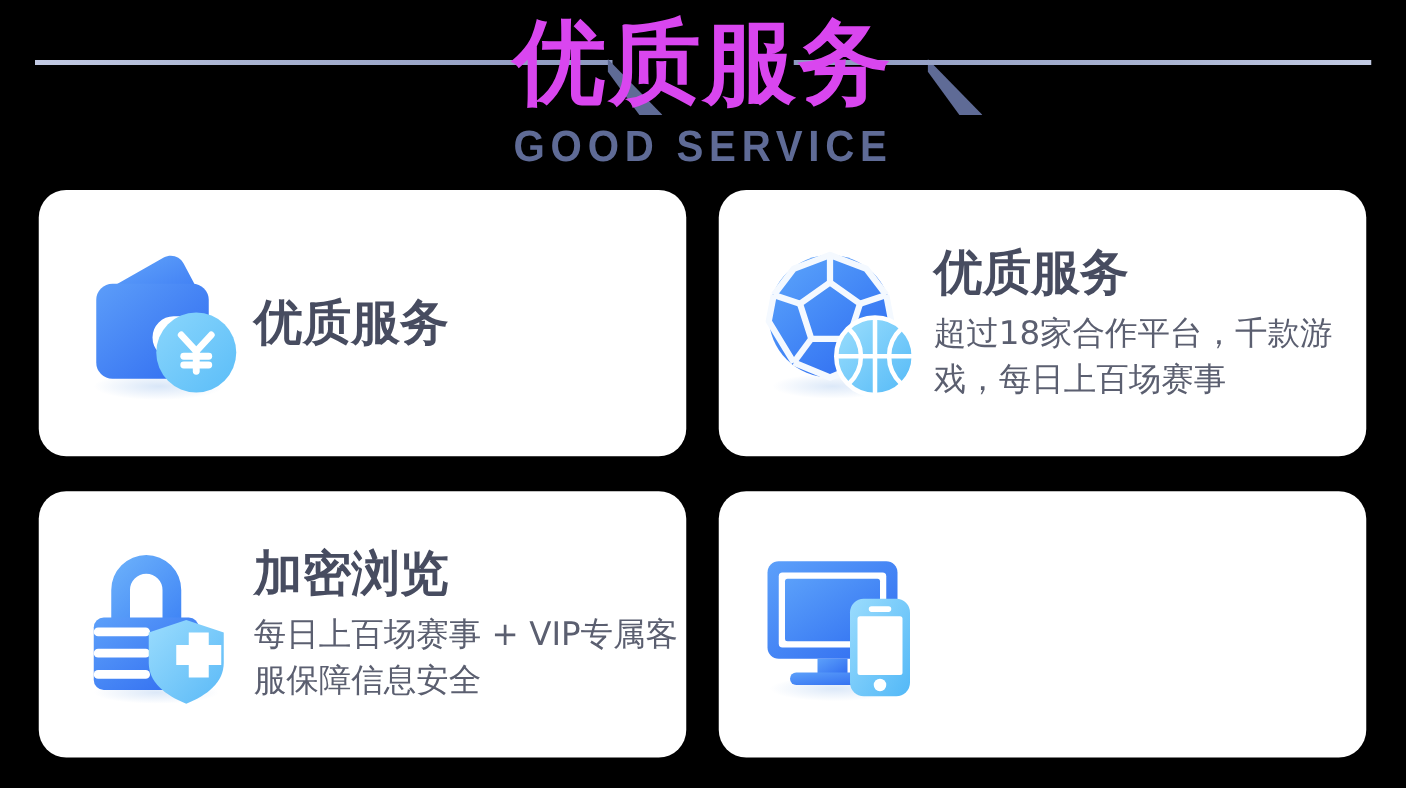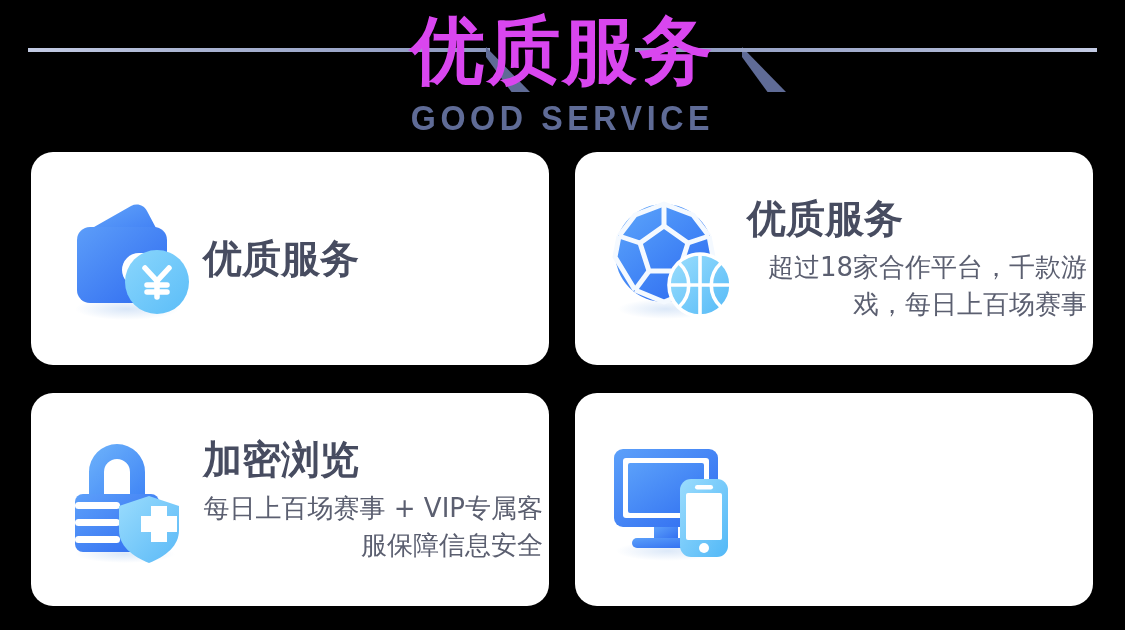--- a/index.html
+++ b/index.html
@@ -143,21 +143,21 @@
   }
 
   .card-sub {
     margin-top: 6px;
     font-size: 26px;
     line-height: 37px;
     color: #5b5f70;
     font-family: "DejaVu Sans", "Liberation Sans", sans-serif;
     max-width: 330px;
   }
-  .card-sub.wide { max-width: 340px; text-align: right; }
+  .card-sub.wide { max-width: 340px; }
 </style>
 </head>
 <body>
 
 <div class="page">
 
   <div class="header">
     <div class="rule rule-left"></div>
     <div class="slash slash-left"></div>
     <div class="slash slash-right"></div>

